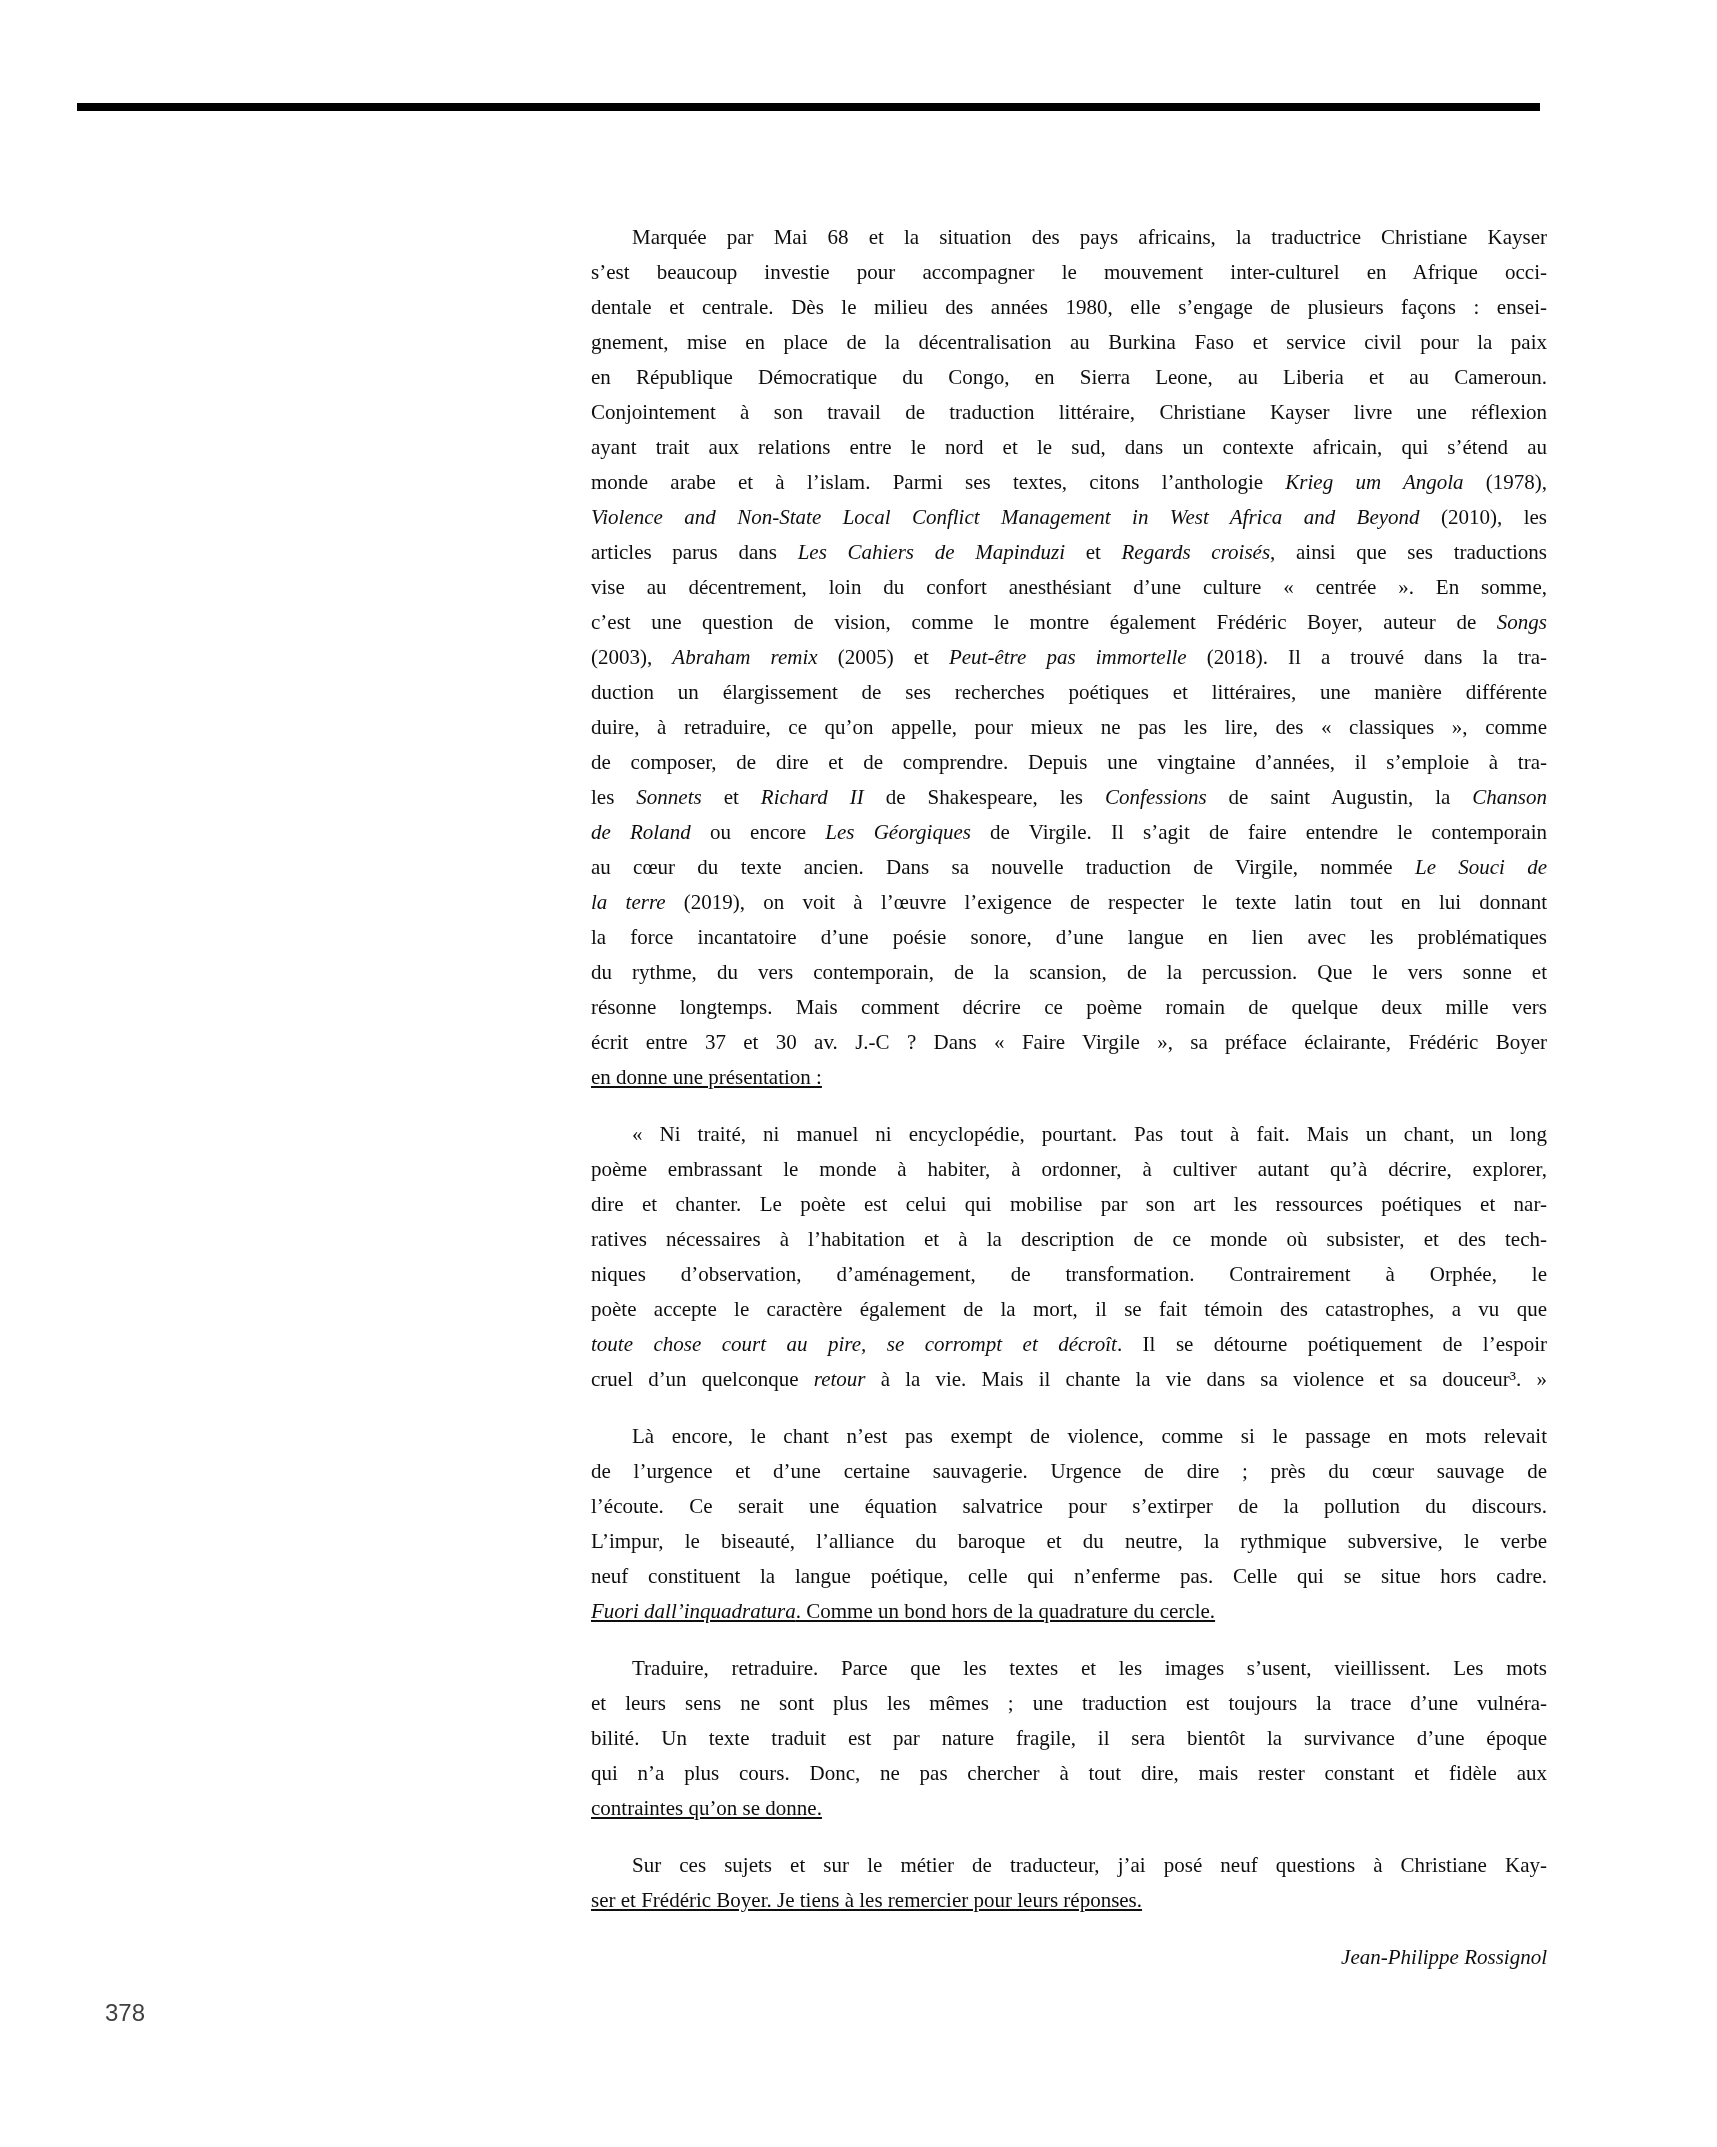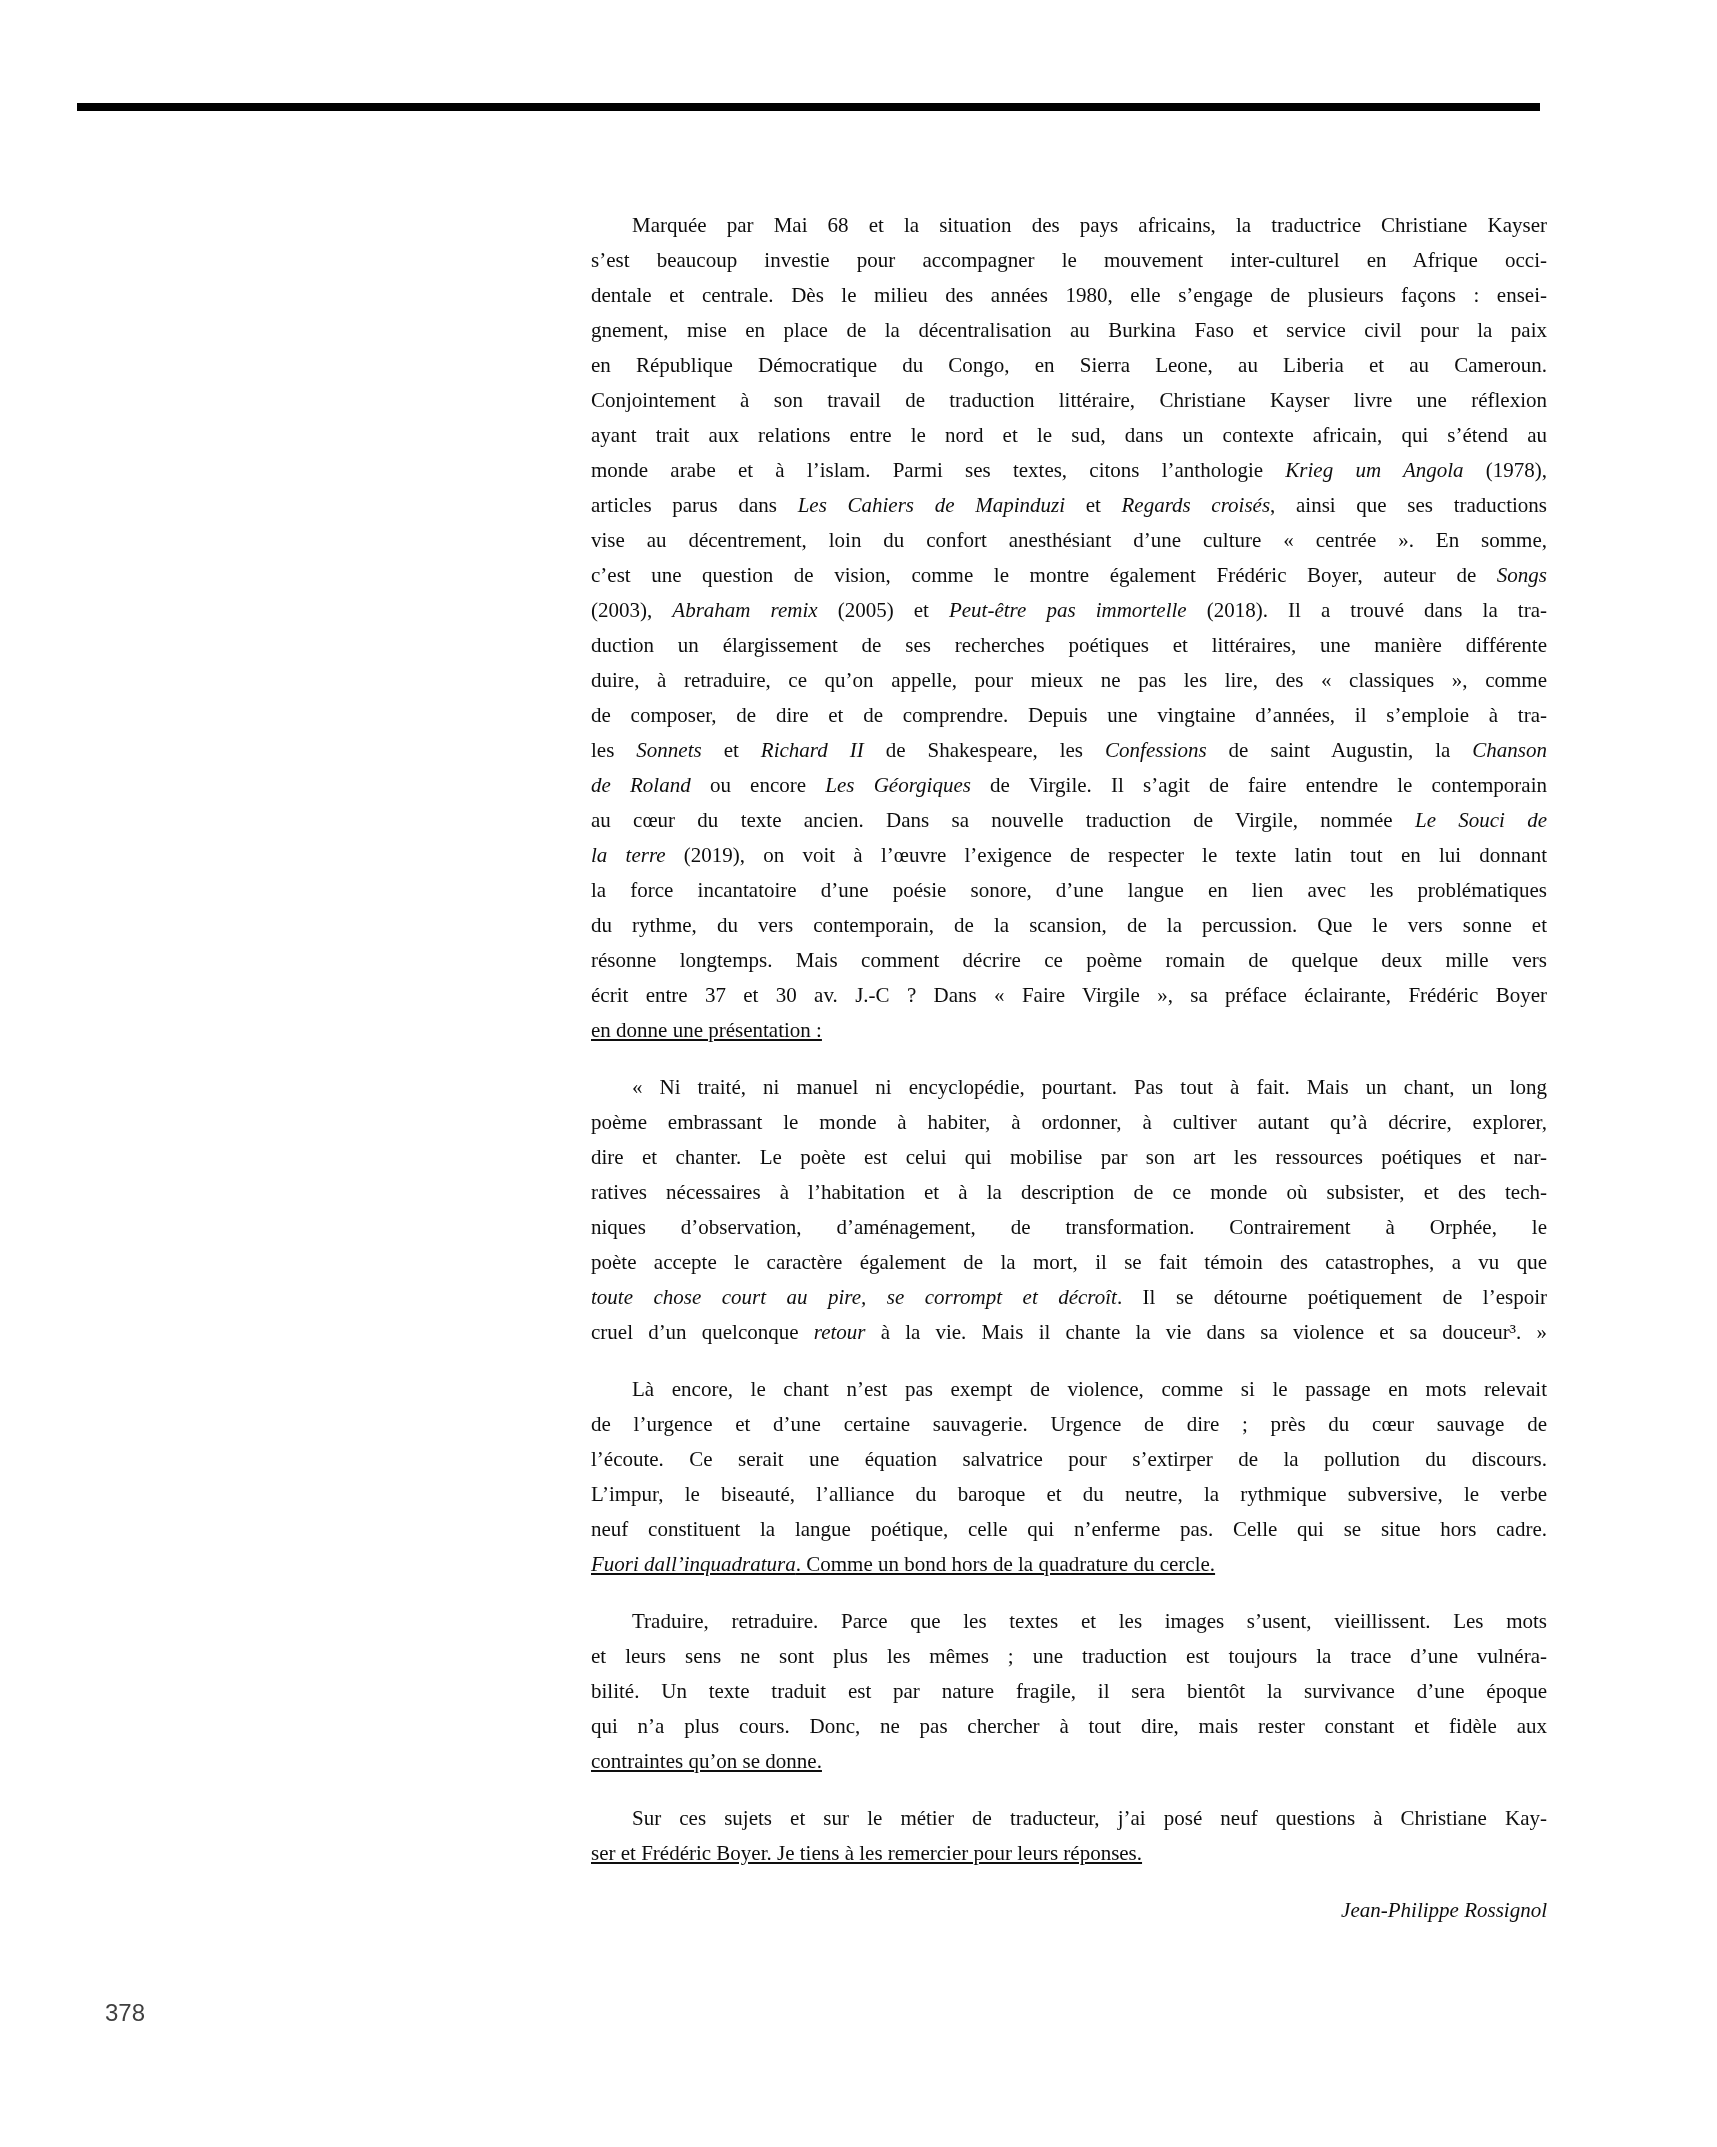--- a/index.html
+++ b/index.html
@@ -26,21 +26,21 @@
   }
   .text-column {
     position: absolute;
     left: 591px;
     top: 208px;
     width: 956px;
     font-size: 21px;
     line-height: 35px;
   }
   .para {
-    margin: 0 0 22px 0;
+    margin: 12px 0 22px 0;
   }
   .line {
     text-align: justify;
     text-align-last: justify;
   }
   .line.indent {
     padding-left: 41px;
   }
   .line.last {
     text-align-last: left;
@@ -75,20 +75,21 @@
 
   <div class="para">
       <div class="line indent"><span>Marquée par Mai 68 et la situation des pays africains, la traductrice Christiane Kayser</span></div>
       <div class="line"><span>s’est beaucoup investie pour accompagner le mouvement inter-culturel en Afrique occi-</span></div>
       <div class="line"><span>dentale et centrale. Dès le milieu des années 1980, elle s’engage de plusieurs façons : ensei-</span></div>
       <div class="line"><span>gnement, mise en place de la décentralisation au Burkina Faso et service civil pour la paix</span></div>
       <div class="line"><span>en République Démocratique du Congo, en Sierra Leone, au Liberia et au Cameroun.</span></div>
       <div class="line"><span>Conjointement à son travail de traduction littéraire, Christiane Kayser livre une réflexion</span></div>
       <div class="line"><span>ayant trait aux relations entre le nord et le sud, dans un contexte africain, qui s’étend au</span></div>
       <div class="line"><span>monde arabe et à l’islam. Parmi ses textes, citons l’anthologie </span><span class="it">Krieg um Angola</span><span> (1978),</span></div>
+      <div class="line"><span class="it">Violence and Non-State Local Conflict Management in West Africa and Beyond</span><span> (2010), les</span></div>
       <div class="line"><span>articles parus dans </span><span class="it">Les Cahiers de Mapinduzi</span><span> et </span><span class="it">Regards croisés</span><span>, ainsi que ses traductions</span></div>
       <div class="line"><span>vise au décentrement, loin du confort anesthésiant d’une culture « centrée ». En somme,</span></div>
       <div class="line"><span>c’est une question de vision, comme le montre également Frédéric Boyer, auteur de </span><span class="it">Songs</span></div>
       <div class="line"><span>(2003), </span><span class="it">Abraham remix</span><span> (2005) et </span><span class="it">Peut-être pas immortelle</span><span> (2018). Il a trouvé dans la tra-</span></div>
       <div class="line"><span>duction un élargissement de ses recherches poétiques et littéraires, une manière différente</span></div>
       <div class="line"><span>duire, à retraduire, ce qu’on appelle, pour mieux ne pas les lire, des « classiques », comme</span></div>
       <div class="line"><span>de composer, de dire et de comprendre. Depuis une vingtaine d’années, il s’emploie à tra-</span></div>
       <div class="line"><span>les </span><span class="it">Sonnets</span><span> et </span><span class="it">Richard II</span><span> de Shakespeare, les </span><span class="it">Confessions</span><span> de saint Augustin, la </span><span class="it">Chanson</span></div>
       <div class="line"><span class="it">de Roland</span><span> ou encore </span><span class="it">Les Géorgiques</span><span> de Virgile. Il s’agit de faire entendre le contemporain</span></div>
       <div class="line"><span>au cœur du texte ancien. Dans sa nouvelle traduction de Virgile, nommée </span><span class="it">Le Souci de</span></div>

